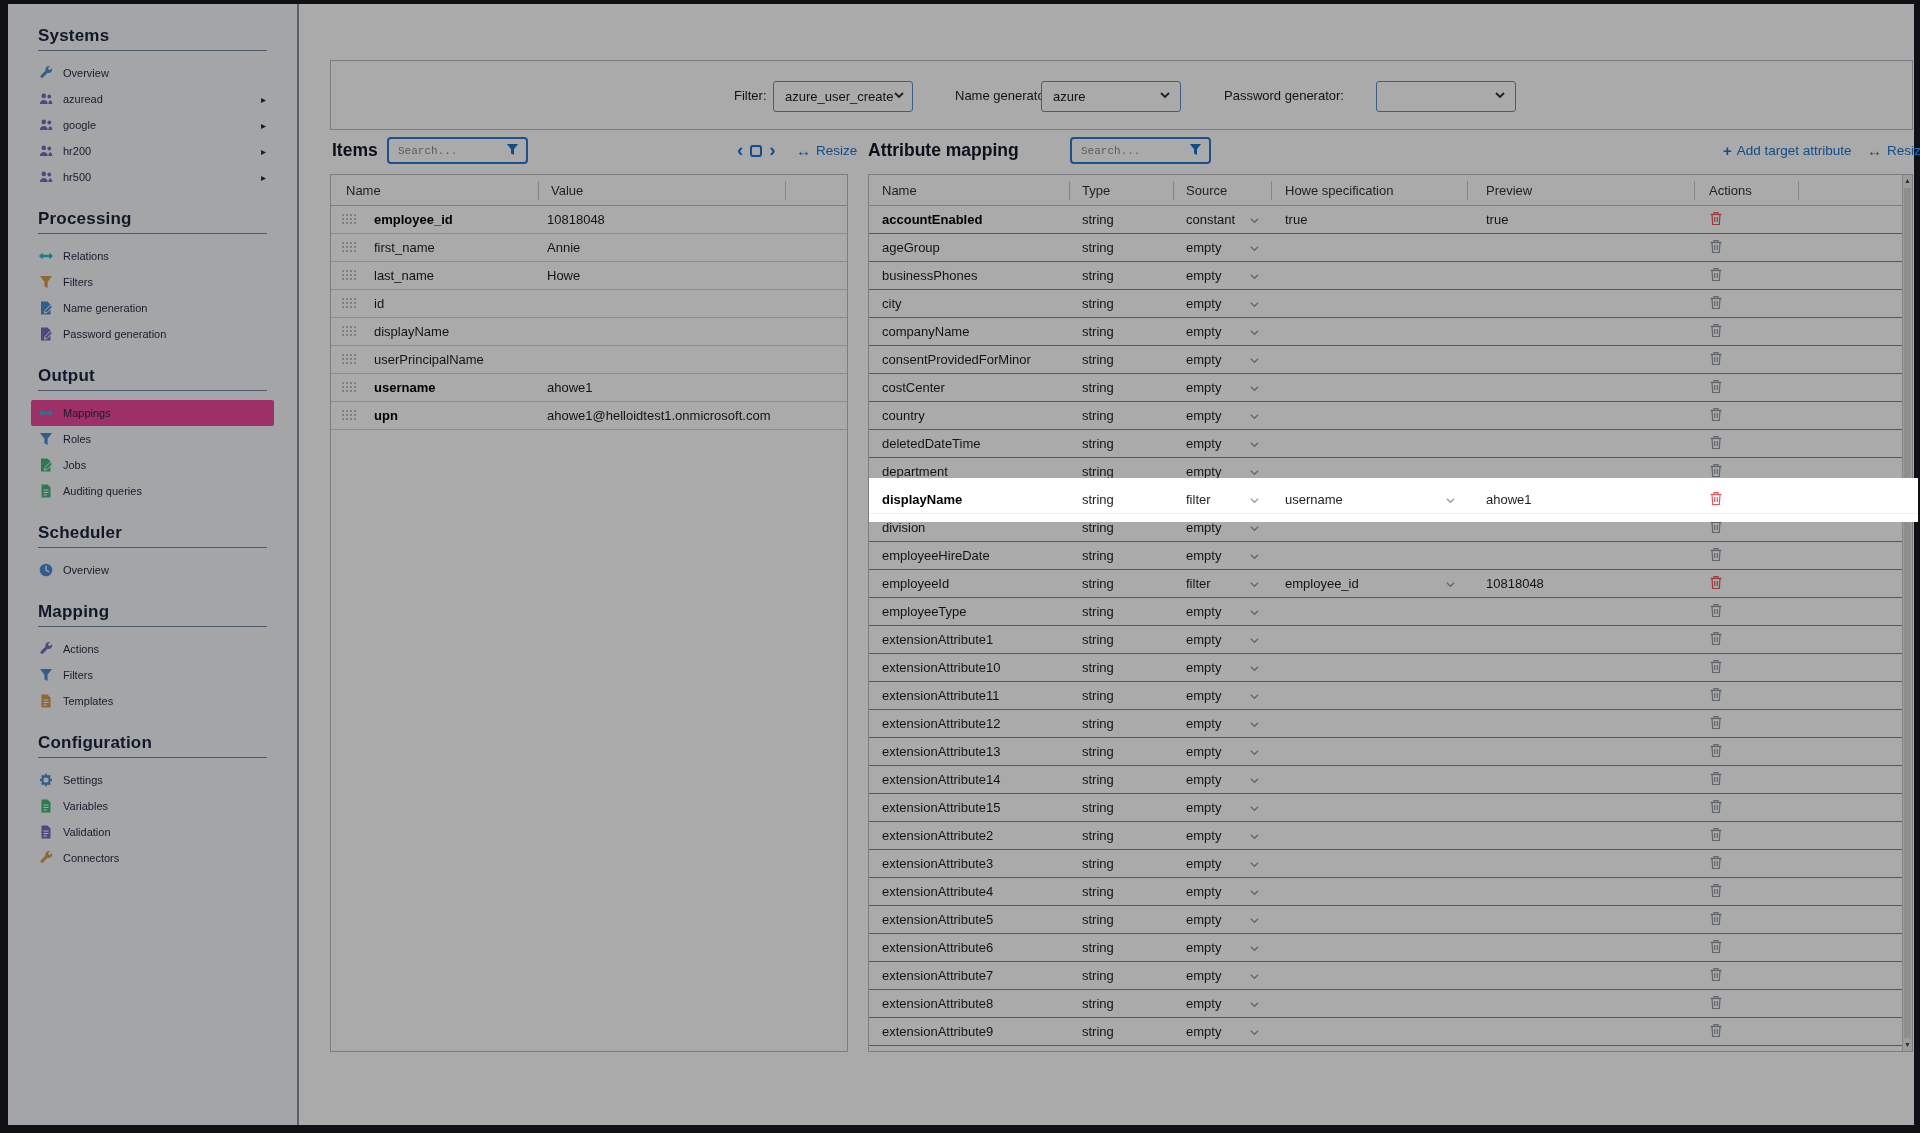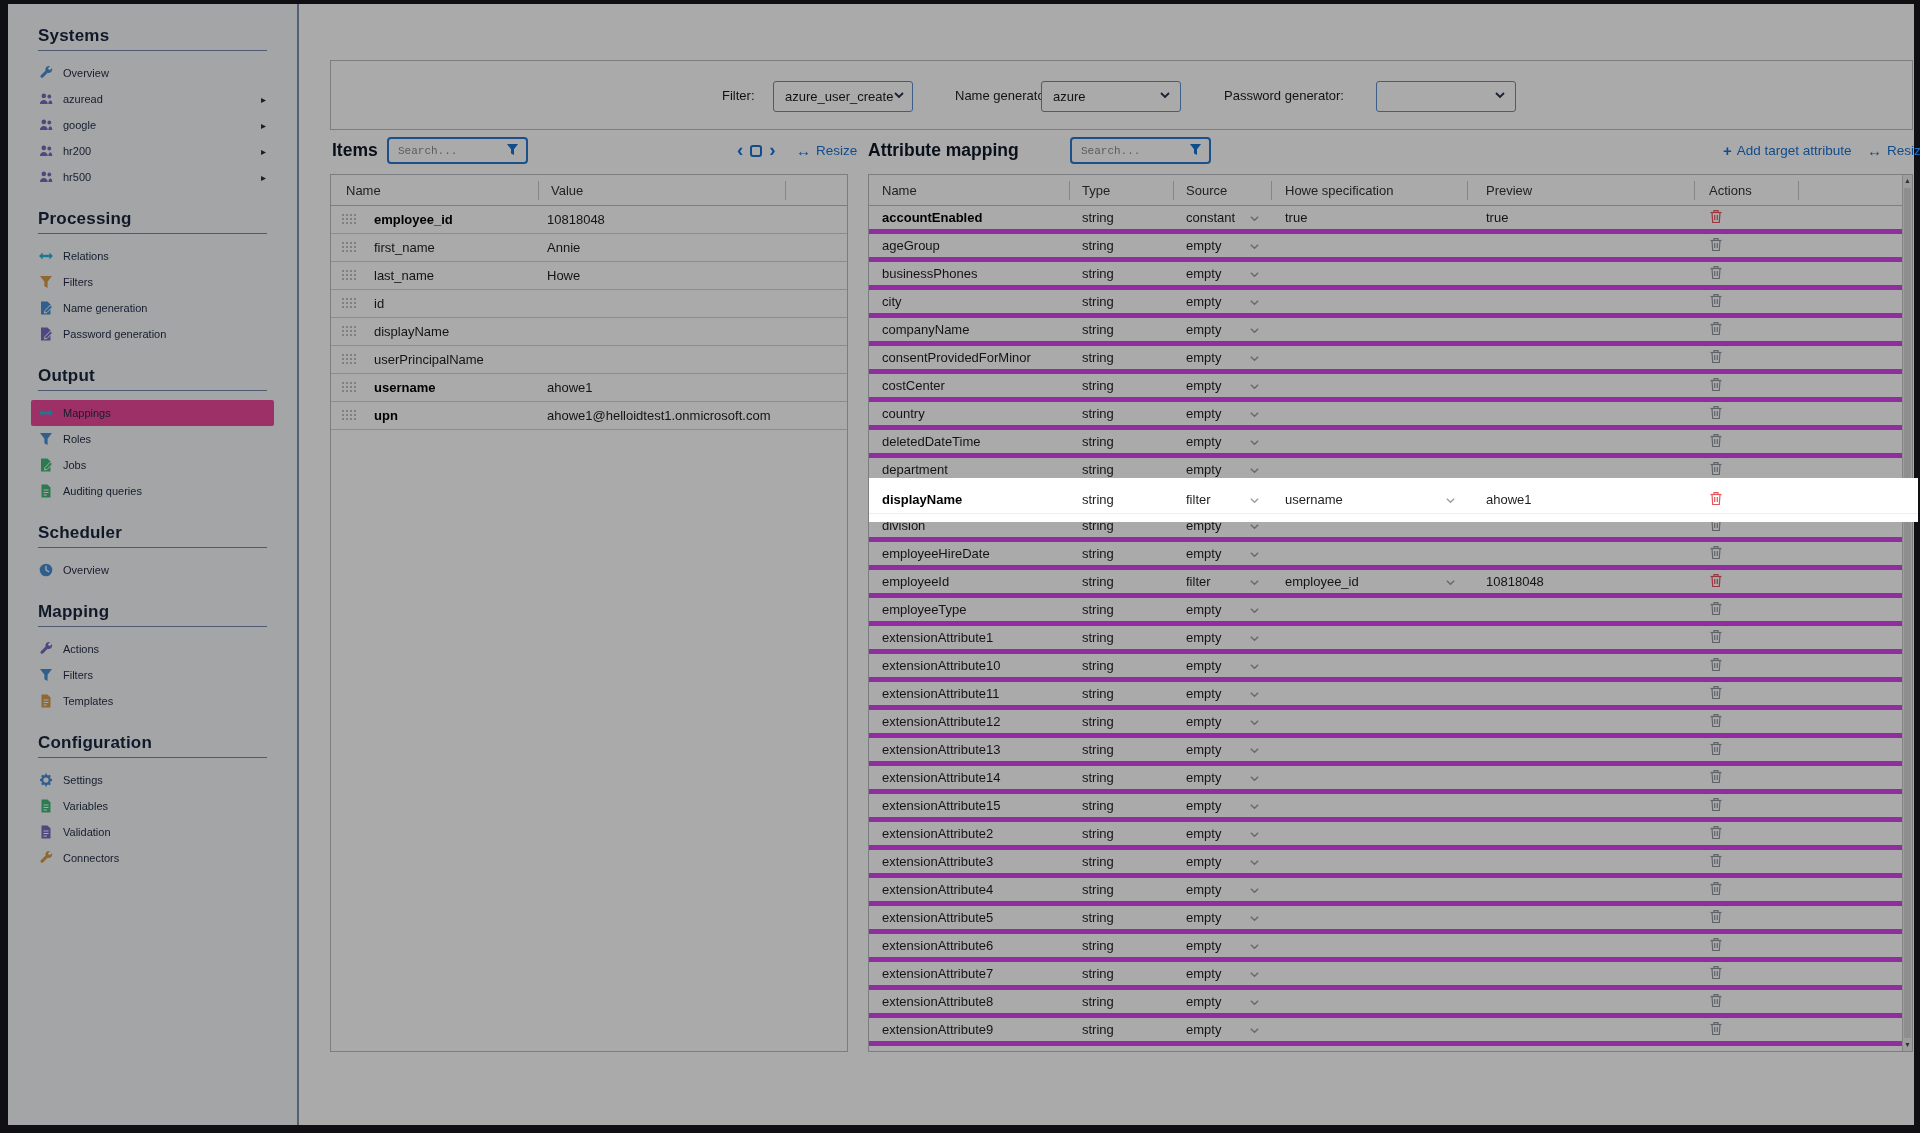--- a/index.html
+++ b/index.html
@@ -71,21 +71,21 @@
   #map-tbl .thead { grid-template-columns:201px 104px 98px 196px 227px 104px 1fr; }
 
   .irow { display:grid; grid-template-columns:36px 172px 247px 1fr; height:28px; align-items:center;
           border-bottom:1px solid #d4d4d4; font-size:13px; color:#1e1e1e; }
   .grip { display:flex; justify-content:center; color:#a9adb3; cursor:grab; }
   .grip svg { width:14px; height:11px; }
   .irow .iname { padding-left:7px; white-space:nowrap; overflow:hidden; }
   .irow .ival { padding-left:8px; white-space:nowrap; overflow:hidden; }
 
   .mrow { display:grid; grid-template-columns:201px 104px 98px 196px 227px 104px 1fr; height:28px; align-items:center;
-          border-bottom:5px solid #d946ef; font-size:13px; color:#1e1e1e; }
+          border-bottom:1px solid #d946ef; font-size:13px; color:#1e1e1e; }
   .mrow > div { padding-left:12px; white-space:nowrap; overflow:hidden; }
   .mrow .mname { padding-left:13px; }
   .mrow .withchev { display:flex; align-items:center; justify-content:space-between; padding-right:12px; }
   .chev { width:11px; height:11px; color:#9aa0a8; flex:0 0 11px; }
   .trash { width:14px; height:15px; cursor:pointer; }
   .trash.red { color:#e4555e; } .trash.gray { color:#8f969e; }
   .bold { font-weight:bold; color:#000; }
 
   .mrow.hl { position:relative; z-index:60; background:#fff; width:calc(100% + 6px);
              box-shadow:0 -8px 0 #fff, 0 8px 0 #fff; border-bottom:1px solid #eee; }
@@ -317,21 +317,21 @@
           </span>
           <span class="sb-label">Connectors</span>
         </div>
       </div>
     </aside>
 
   <div id="main">
 
 
     <div id="fnbar">
-      <div class="fn-label" style="left:391px">Filter:</div>
+      <div class="fn-label" style="left:403px">Filter:</div>
       <div class="fn-select" style="left:442px">
         <span>azure_user_create</span>
         <span><svg viewBox="0 0 12 12" fill="none" stroke="currentColor" stroke-width="1.8">
               <path d="M2 4l4 4 4-4"></path>
             </svg></span>
       </div>
       <div class="fn-label" style="left:624px">Name generator:</div>
       <div class="fn-select" style="left:710px">
         <span>azure</span>
         <span><svg viewBox="0 0 12 12" fill="none" stroke="currentColor" stroke-width="1.8">

